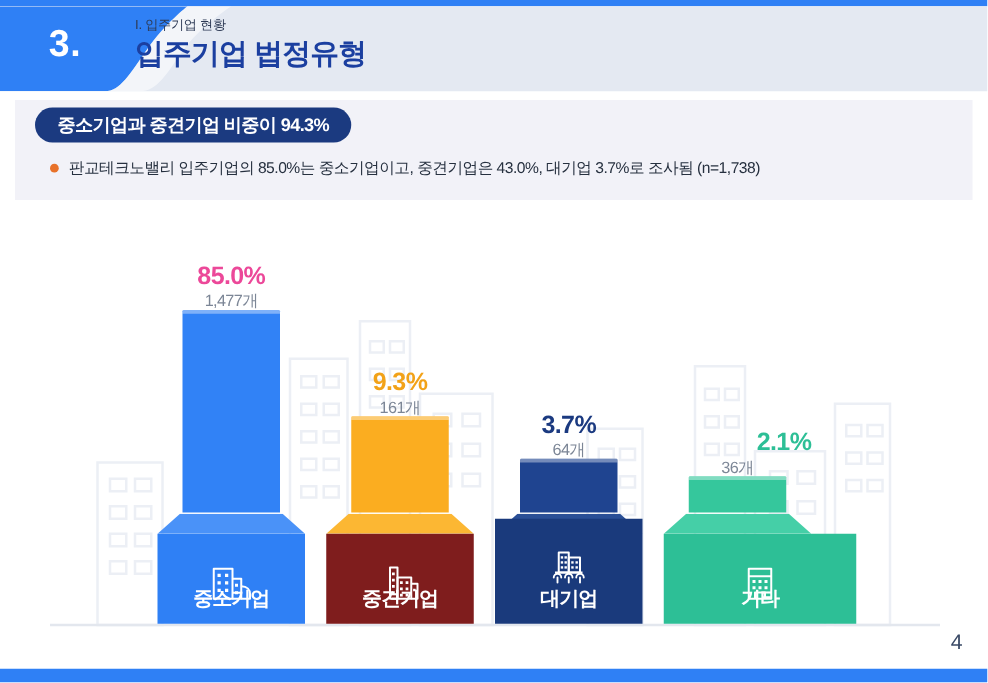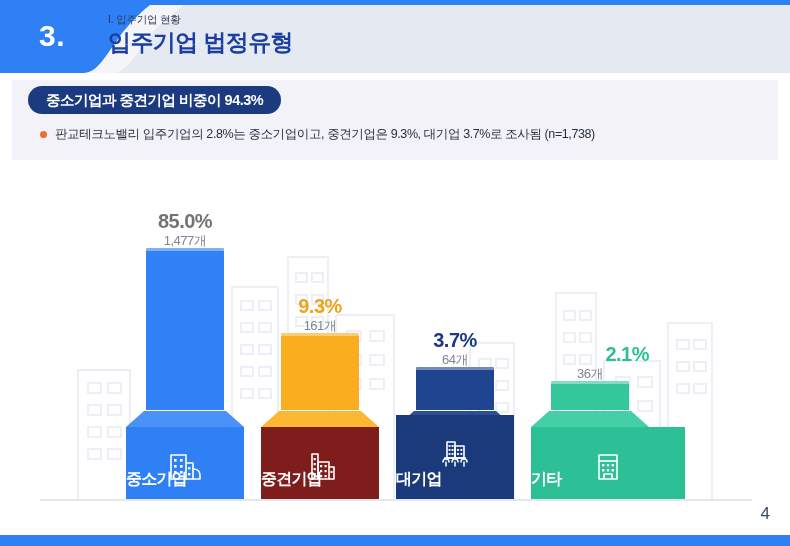--- a/index.html
+++ b/index.html
@@ -47,21 +47,21 @@
   .baseline{position:absolute;left:40px;top:334px;width:712px;height:1.5px;background:#e3e7ee;}
 
   .bar-group{position:absolute;bottom:11px;}
   .stem{position:absolute;bottom:89px;border-radius:1px 1px 0 0;}
   .stem-top{position:absolute;height:3px;opacity:.38;background:#ffffff;left:0;right:0;top:0;}
   .pedestal{position:absolute;bottom:0;}
   .ped-body{position:absolute;left:0;bottom:0;width:100%;height:72px;}
   .ped-cap{position:absolute;left:0;top:0;width:100%;height:16px;}
   .ped-cap svg{display:block;}
   .icon-wrap{position:absolute;left:0;right:0;top:24px;display:flex;justify-content:center;}
-  .cat-label{position:absolute;left:0;right:0;bottom:9px;text-align:left;
+  .cat-label{position:absolute;left:0;right:0;bottom:9px;text-align:center;
     color:#fff;font-size:16px;font-weight:bold;letter-spacing:-.8px;}
 
   .val{position:absolute;left:0;right:0;text-align:center;}
   .pct{font-size:20px;font-weight:bold;letter-spacing:-.5px;line-height:1.05;}
   .cnt{font-size:13px;color:#7c8696;letter-spacing:-.5px;line-height:1.25;margin-top:1px;}
 
   
   .page-no{position:absolute;right:20px;bottom:22px;font-size:17px;color:#3a4a66;}
   .bottom-rule{position:absolute;left:0;bottom:0;width:790px;height:11px;background:#2f80f5;}
 </style>
@@ -84,21 +84,21 @@
     <div class="kicker">I. 입주기업 현황</div>
     <div class="title">입주기업 법정유형</div>
   </div>
 
   <div class="panel"></div>
   <div class="badge">
     <span>중소기업과 중견기업 비중이 94.3%</span>
   </div>
   <div class="bullet-row">
     <div class="dot"></div>
-    <div class="bullet-text">판교테크노밸리 입주기업의 2.8%는 중소기업이고, 중견기업은 9.3%, 대기업 3.7%로 조사됨 (n=1,738)</div>
+    <div class="bullet-text">판교테크노밸리 입주기업의 85.0%는 중소기업이고, 중견기업은 43.0%, 대기업 3.7%로 조사됨 (n=1,738)</div>
   </div>
 
   <div class="chart">
 
     <svg class="city" viewBox="0 0 790 345" preserveAspectRatio="none">
       <g fill="none" stroke="#eceff5" stroke-width="2">
         <rect x="78" y="205" width="52" height="130"></rect>
         <rect x="88" y="218" width="13" height="10"></rect>
           <rect x="108" y="218" width="13" height="10"></rect>
         <rect x="88" y="240" width="13" height="10"></rect>
@@ -167,21 +167,21 @@
           <rect x="694" y="197" width="12" height="9"></rect>
         <rect x="677" y="219" width="12" height="9"></rect>
           <rect x="694" y="219" width="12" height="9"></rect>
       </g>
     </svg>
 
     <div class="baseline"></div>
 
     <div class="bar-group" style="left:126px;width:118px;">
       <div class="val" style="bottom:250px;">
-        <div class="pct" style="color:#737373;">85.0%</div>
+        <div class="pct" style="color:#ec4899;">85.0%</div>
         <div class="cnt">1,477개</div>
       </div>
       <div class="stem" style="left:20px;width:78px;height:162px;background:#3182f6;">
         <div class="stem-top"></div>
       </div>
       <div class="pedestal" style="left:0;width:118px;height:88px;">
         <div class="ped-cap">
           <svg width="118" height="16" viewBox="0 0 118 16" preserveAspectRatio="none">
             <polygon points="18,0 100,0 118,16 0,16" fill="#4a92f8"></polygon>
           </svg>

